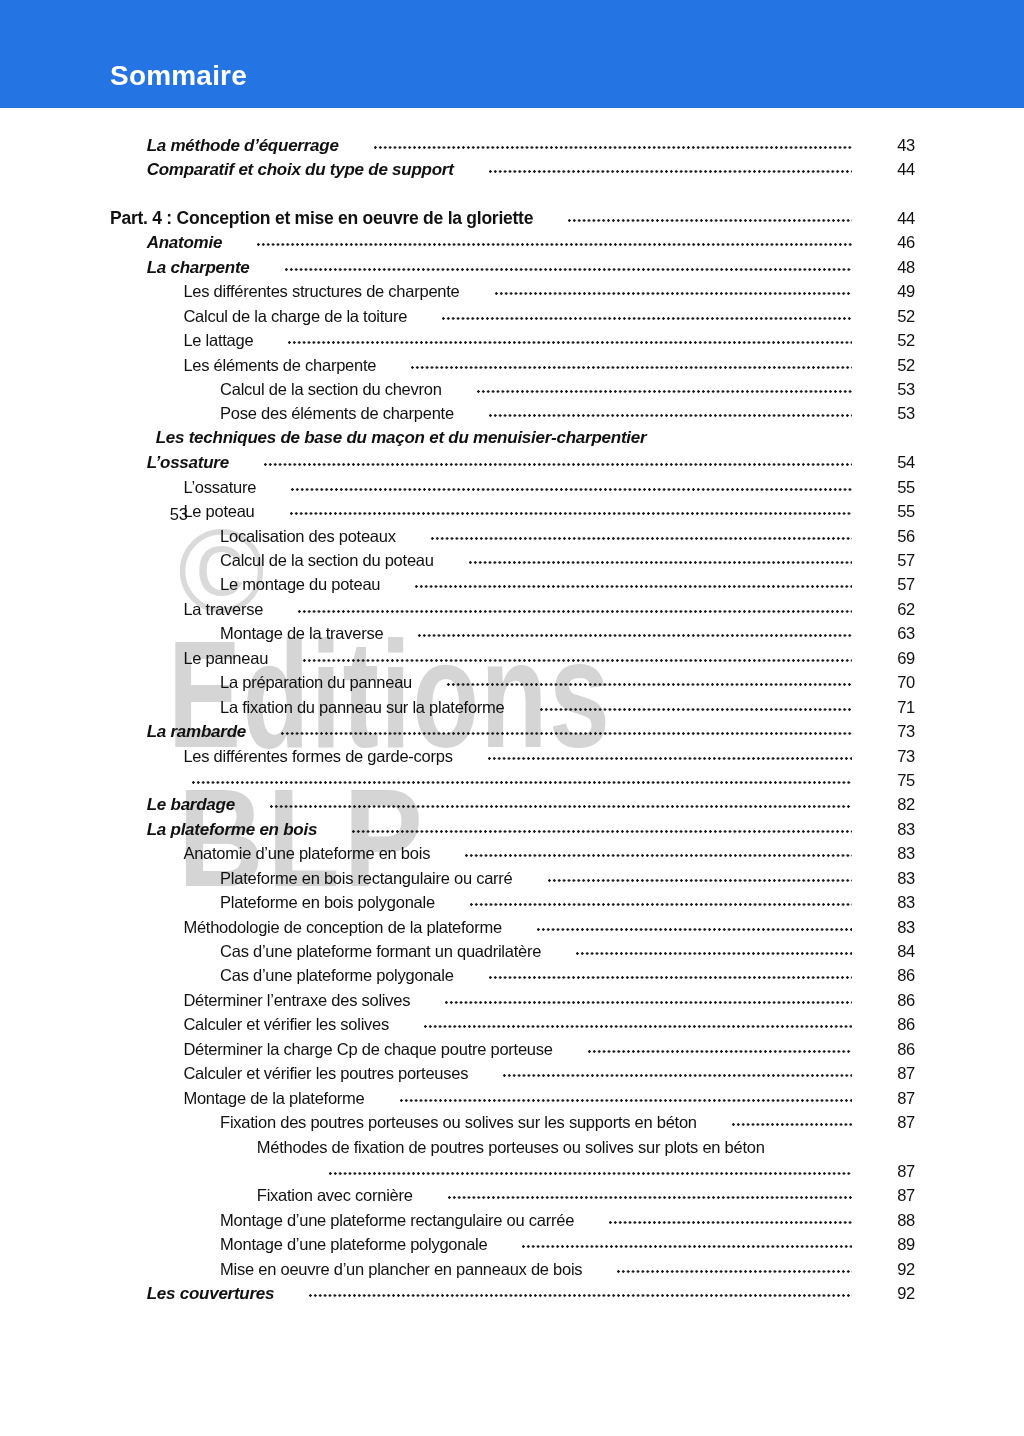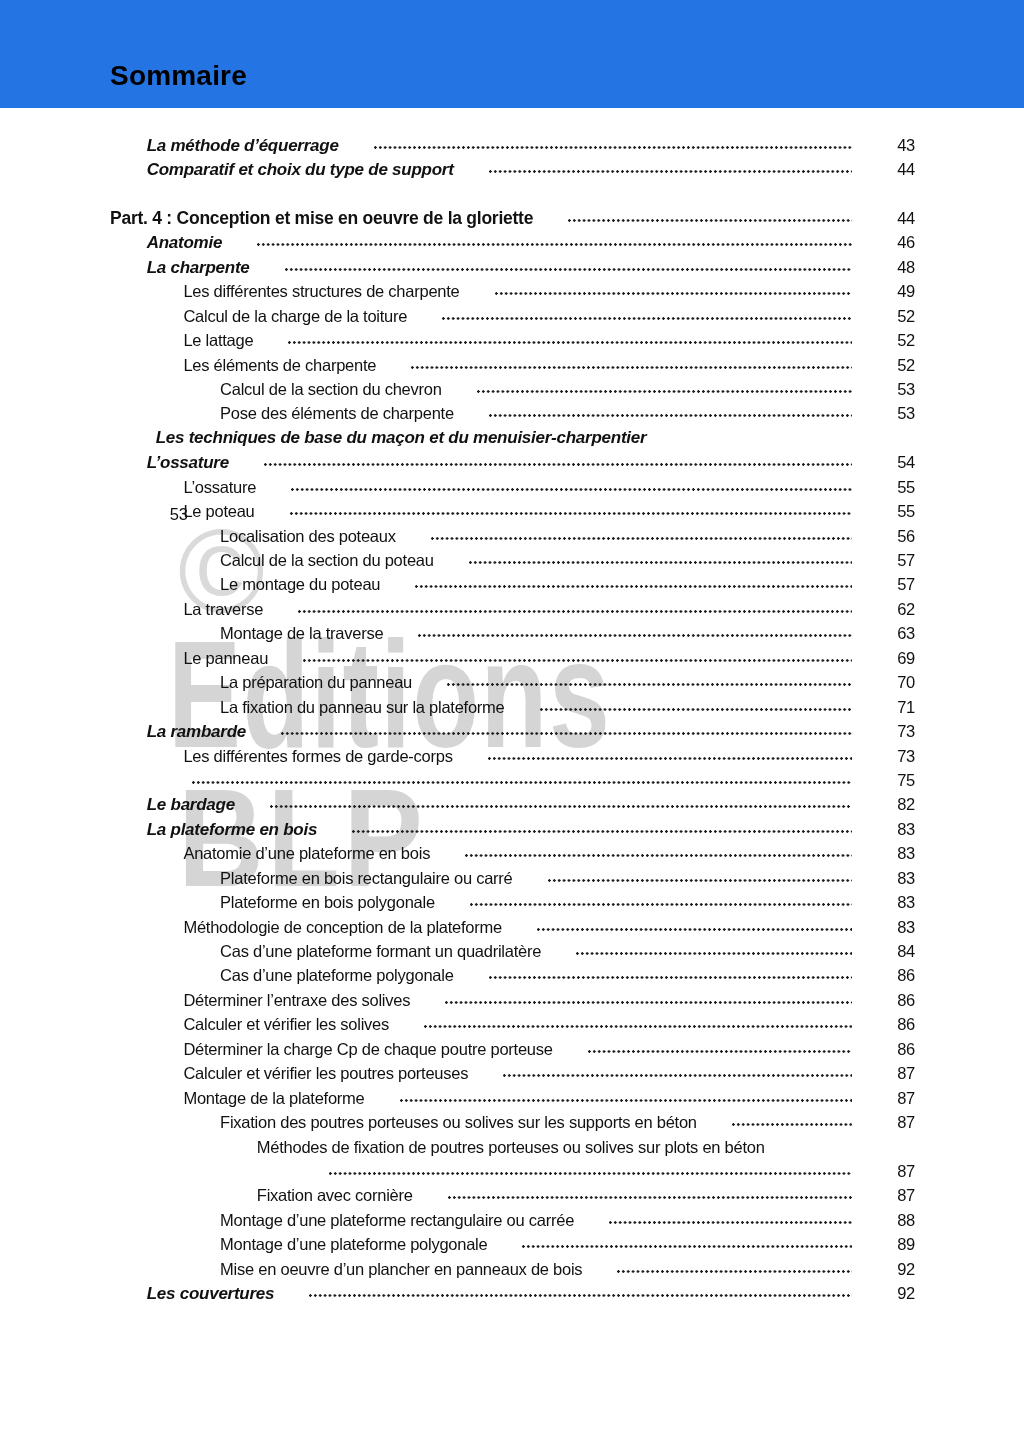--- a/index.html
+++ b/index.html
@@ -19,21 +19,21 @@
     background: #2474e4;
     display: flex; align-items: flex-end;
     box-sizing: border-box;
     padding: 0 0 16px 110px;
     z-index: 2;
   }
   .header-band h1 {
     margin: 0;
     font-size: 28px;
     font-weight: bold;
-    color: #000000;
+    color: #ffffff;
     letter-spacing: 0.2px;
   }
 
   
   .watermark {
     position: absolute; inset: 0;
     z-index: 0;
     pointer-events: none;
   }
   .wm-piece {

